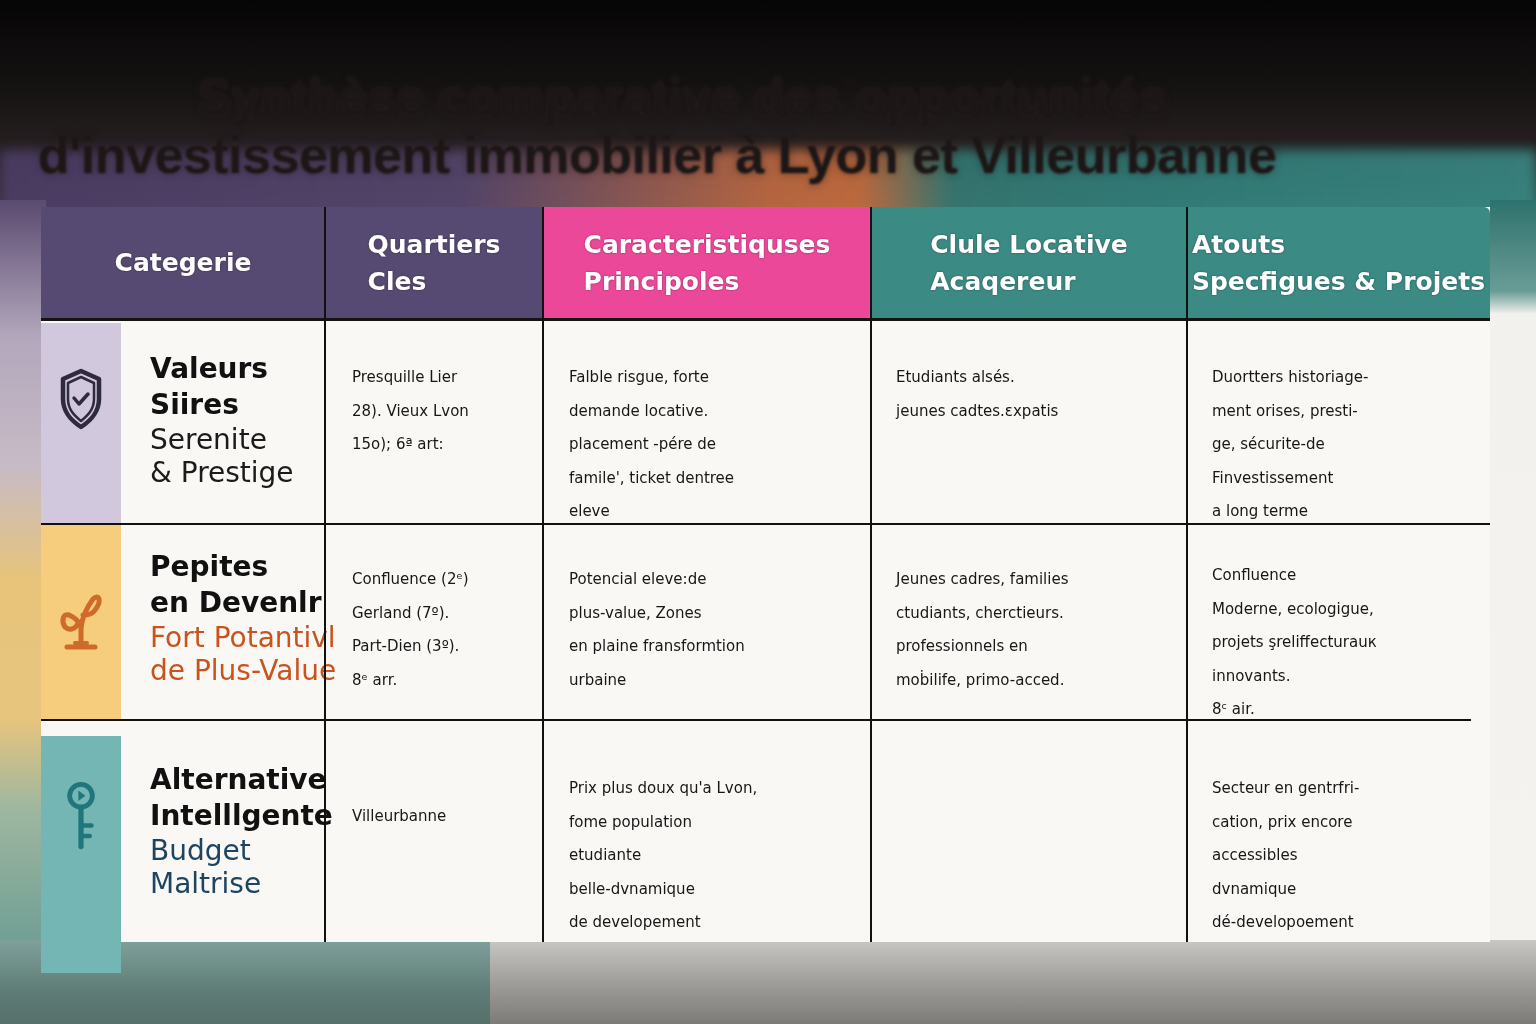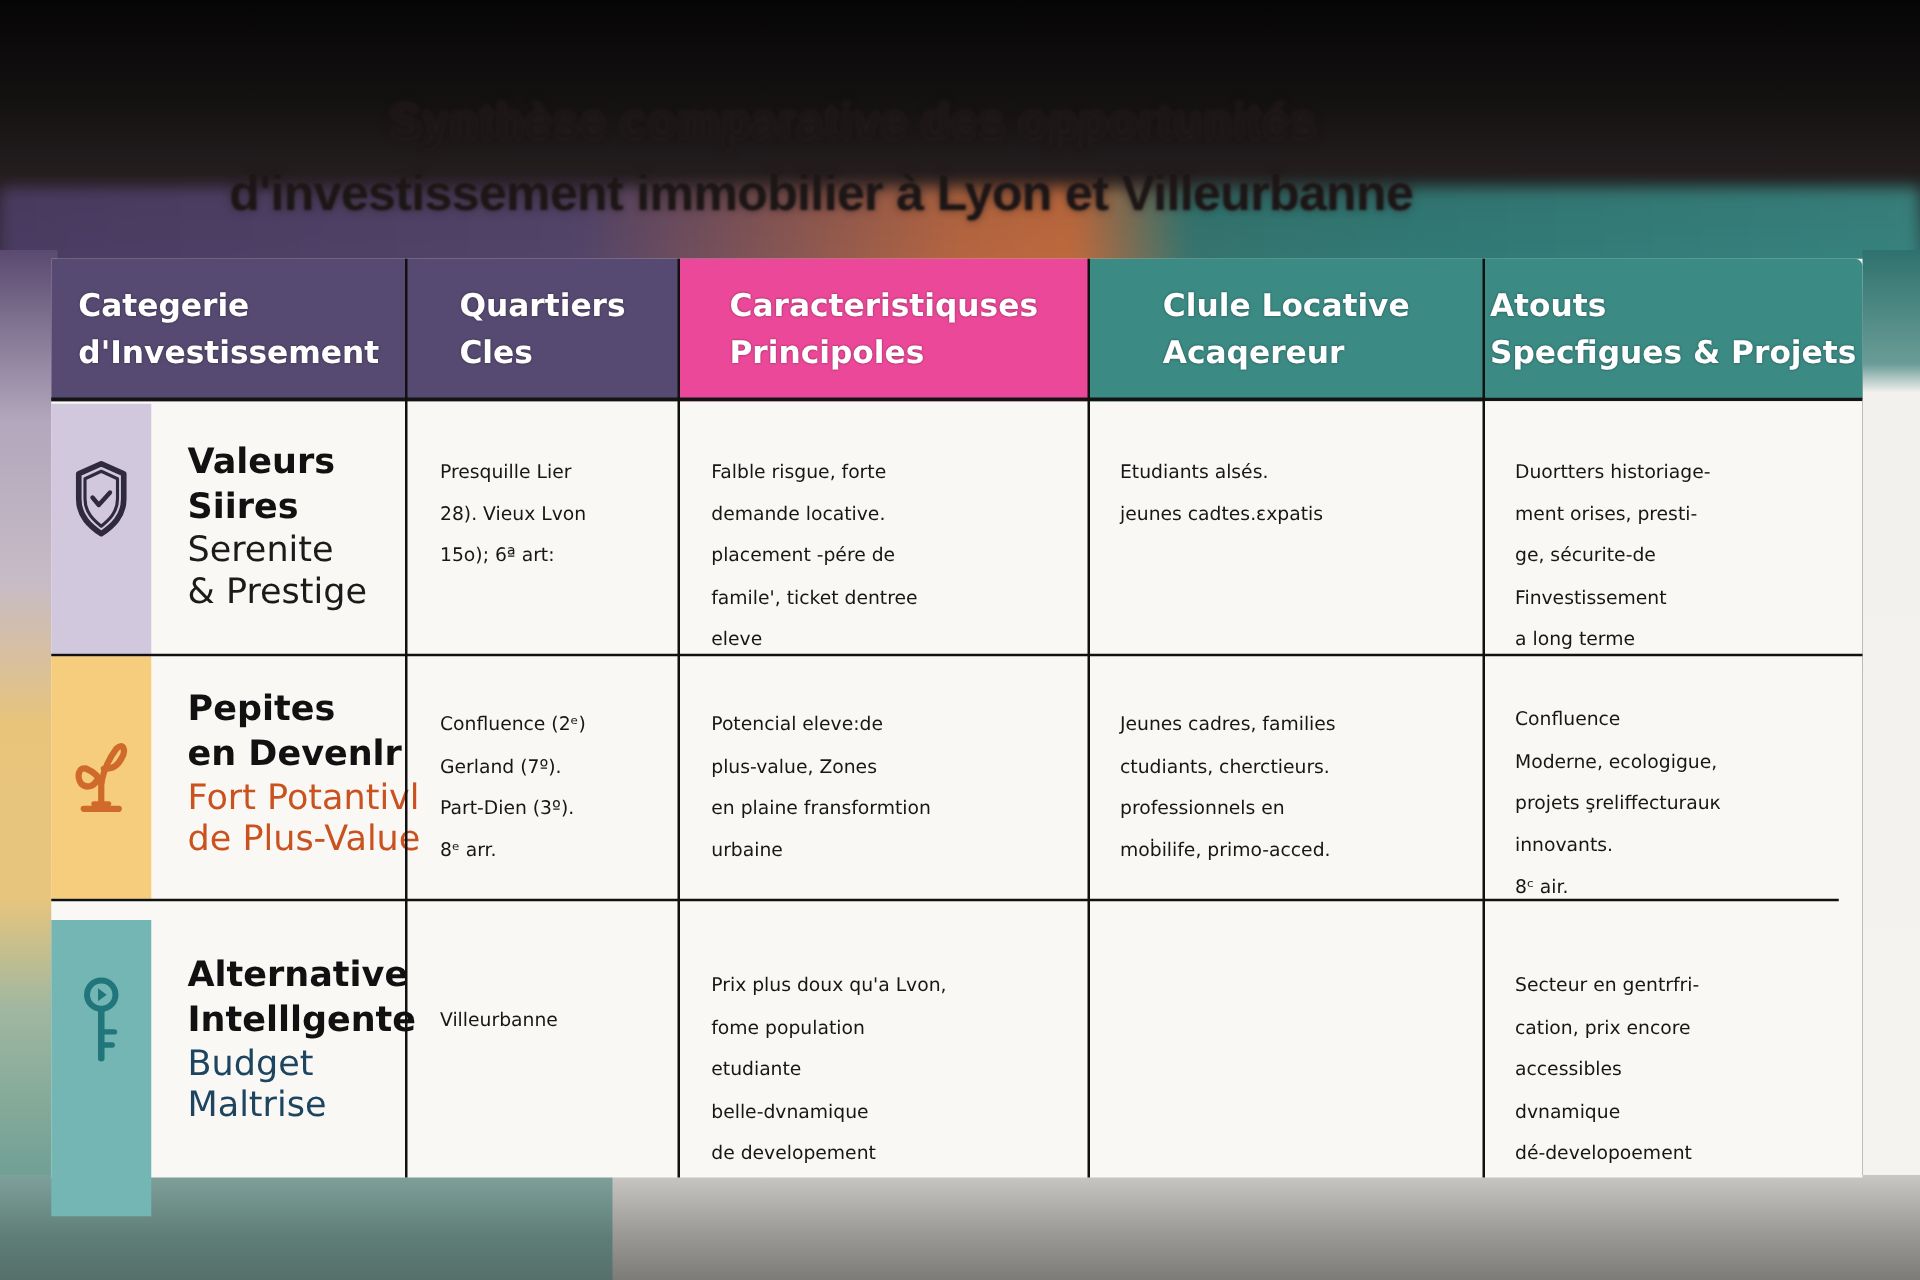--- a/index.html
+++ b/index.html
@@ -38,21 +38,21 @@
     position: absolute; left: 0; top: 940px; width: 490px; height: 84px;
     background: linear-gradient(180deg, #7fa19b 0%, #5f7d77 60%, #566f6a 100%);
   }
 
   
   .title {
     position: absolute; left: 0; top: 68px; width: 1304px;
     text-align: center;
     font-family: "Liberation Sans", sans-serif;
     font-weight: 700;
-    font-size: 40px;
+    font-size: 52px;
     line-height: 58px;
     color: #1c1616;
     text-shadow: 0 0 3px rgba(60,45,45,0.55), 0 0 8px rgba(40,30,30,0.45);
     letter-spacing: -0.5px;
     filter: blur(0.9px);
   }
   .title span { display: block; }
   .title .t1 { padding-left: 60px; }
   .title .t2 { padding-left: 10px; }
 
@@ -109,21 +109,21 @@
 <div class="bg-bottom-left"></div>
 
 <h1 class="title">
   <span class="t1">Synthèse comparative des opportunités</span>
   <span class="t2">d'investissement immobilier à Lyon et Villeurbanne</span>
 </h1>
 
 <div class="table">
 
   <div class="hdr purple" style="left:0; width:284px;">
-    <div><span>Categerie</span><br><span>d'Investissement</span></div>
+    <div><span>Categerie</span><br></div>
   </div>
   <div class="hdr purple" style="left:284px; width:218px;">
     <div><span>Quartiers</span><br><span>Cles</span></div>
   </div>
   <div class="hdr orange" style="left:502px; width:328px;">
     <div><span>Caracteristiquses</span><br><span>Principoles</span></div>
   </div>
   <div class="hdr teal" style="left:830px; width:316px;">
     <div><span>Clule Locative</span><br><span>Acaqereur</span></div>
   </div>

